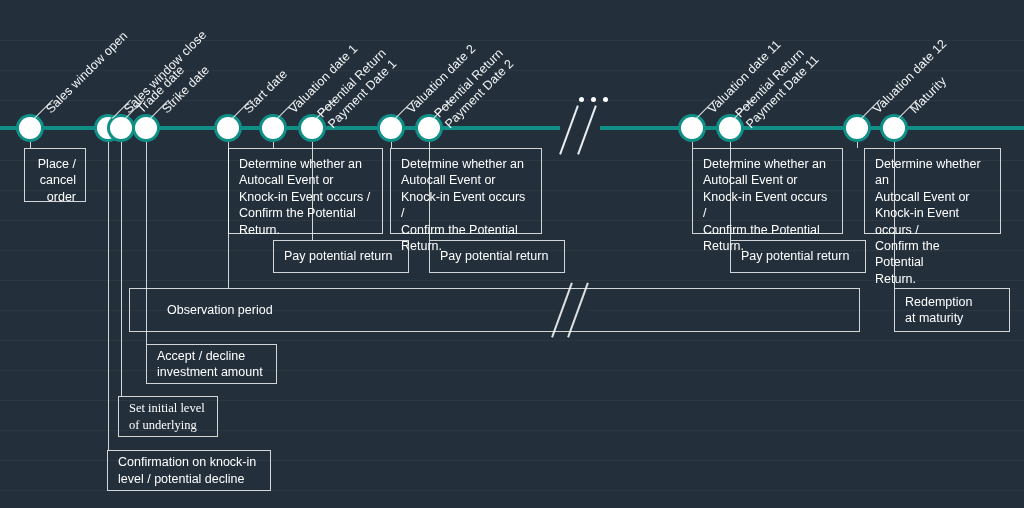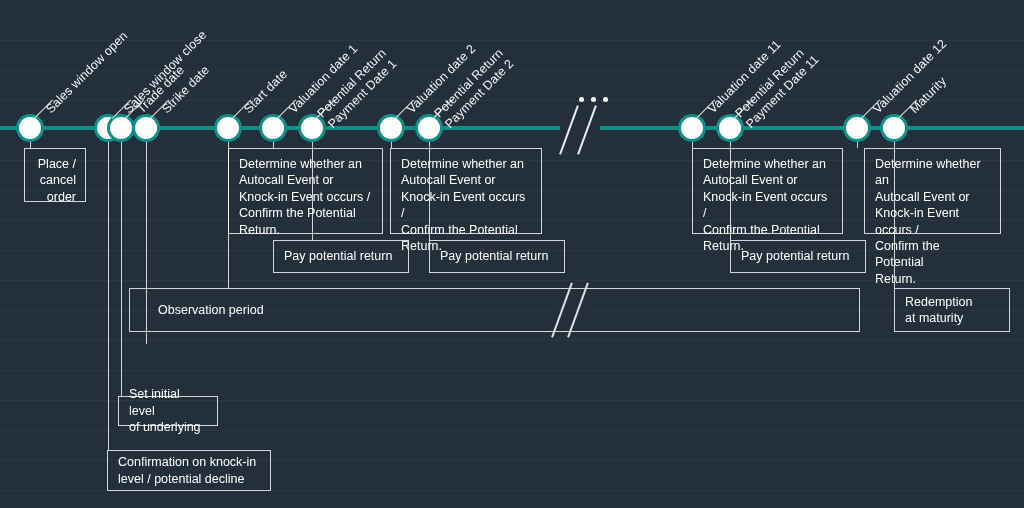--- a/index.html
+++ b/index.html
@@ -231,28 +231,30 @@
 Knock-in Event occurs /
 Confirm the Potential
 Return.</div>
 
   <div class="box center-v" style="left:273px;top:240px;width:136px;height:33px;">Pay potential return</div>
 
   <div class="box center-v" style="left:429px;top:240px;width:136px;height:33px;">Pay potential return</div>
 
   <div class="box center-v" style="left:730px;top:240px;width:136px;height:33px;">Pay potential return</div>
 
-  <div class="box center-v" style="left:129px;top:288px;width:731px;height:44px;padding-left:28px;">Observation period</div>
+  <div class="box center-v" style="left:129px;top:288px;width:731px;height:44px;padding-left:37px;">Observation period</div>
 
   <div class="breakmask" style="left:558px;top:289px;width:30px;height:42px;"></div>
   <div class="slash thin" style="left:561px;top:281px;height:58px;"></div>
   <div class="slash thin" style="left:577px;top:281px;height:58px;"></div>
 
-
-  <div class="box center-v" style="left:118px;top:396px;width:100px;height:30px;">Set initial level
+  <div class="box center-v" style="left:146px;top:344px;width:131px;height:40px;">Accept / decline
+investment amount</div>
+
+  <div class="box center-v" style="left:118px;top:396px;width:100px;height:41px;font-family:Liberation Serif, serif;">Set initial level
 of underlying</div>
 
   <div class="box center-v" style="left:107px;top:450px;width:164px;height:41px;">Confirmation on knock-in
 level / potential decline</div>
 
   <div class="box center-v" style="left:894px;top:288px;width:116px;height:44px;">Redemption
 at maturity</div>
 
 </div>
 

